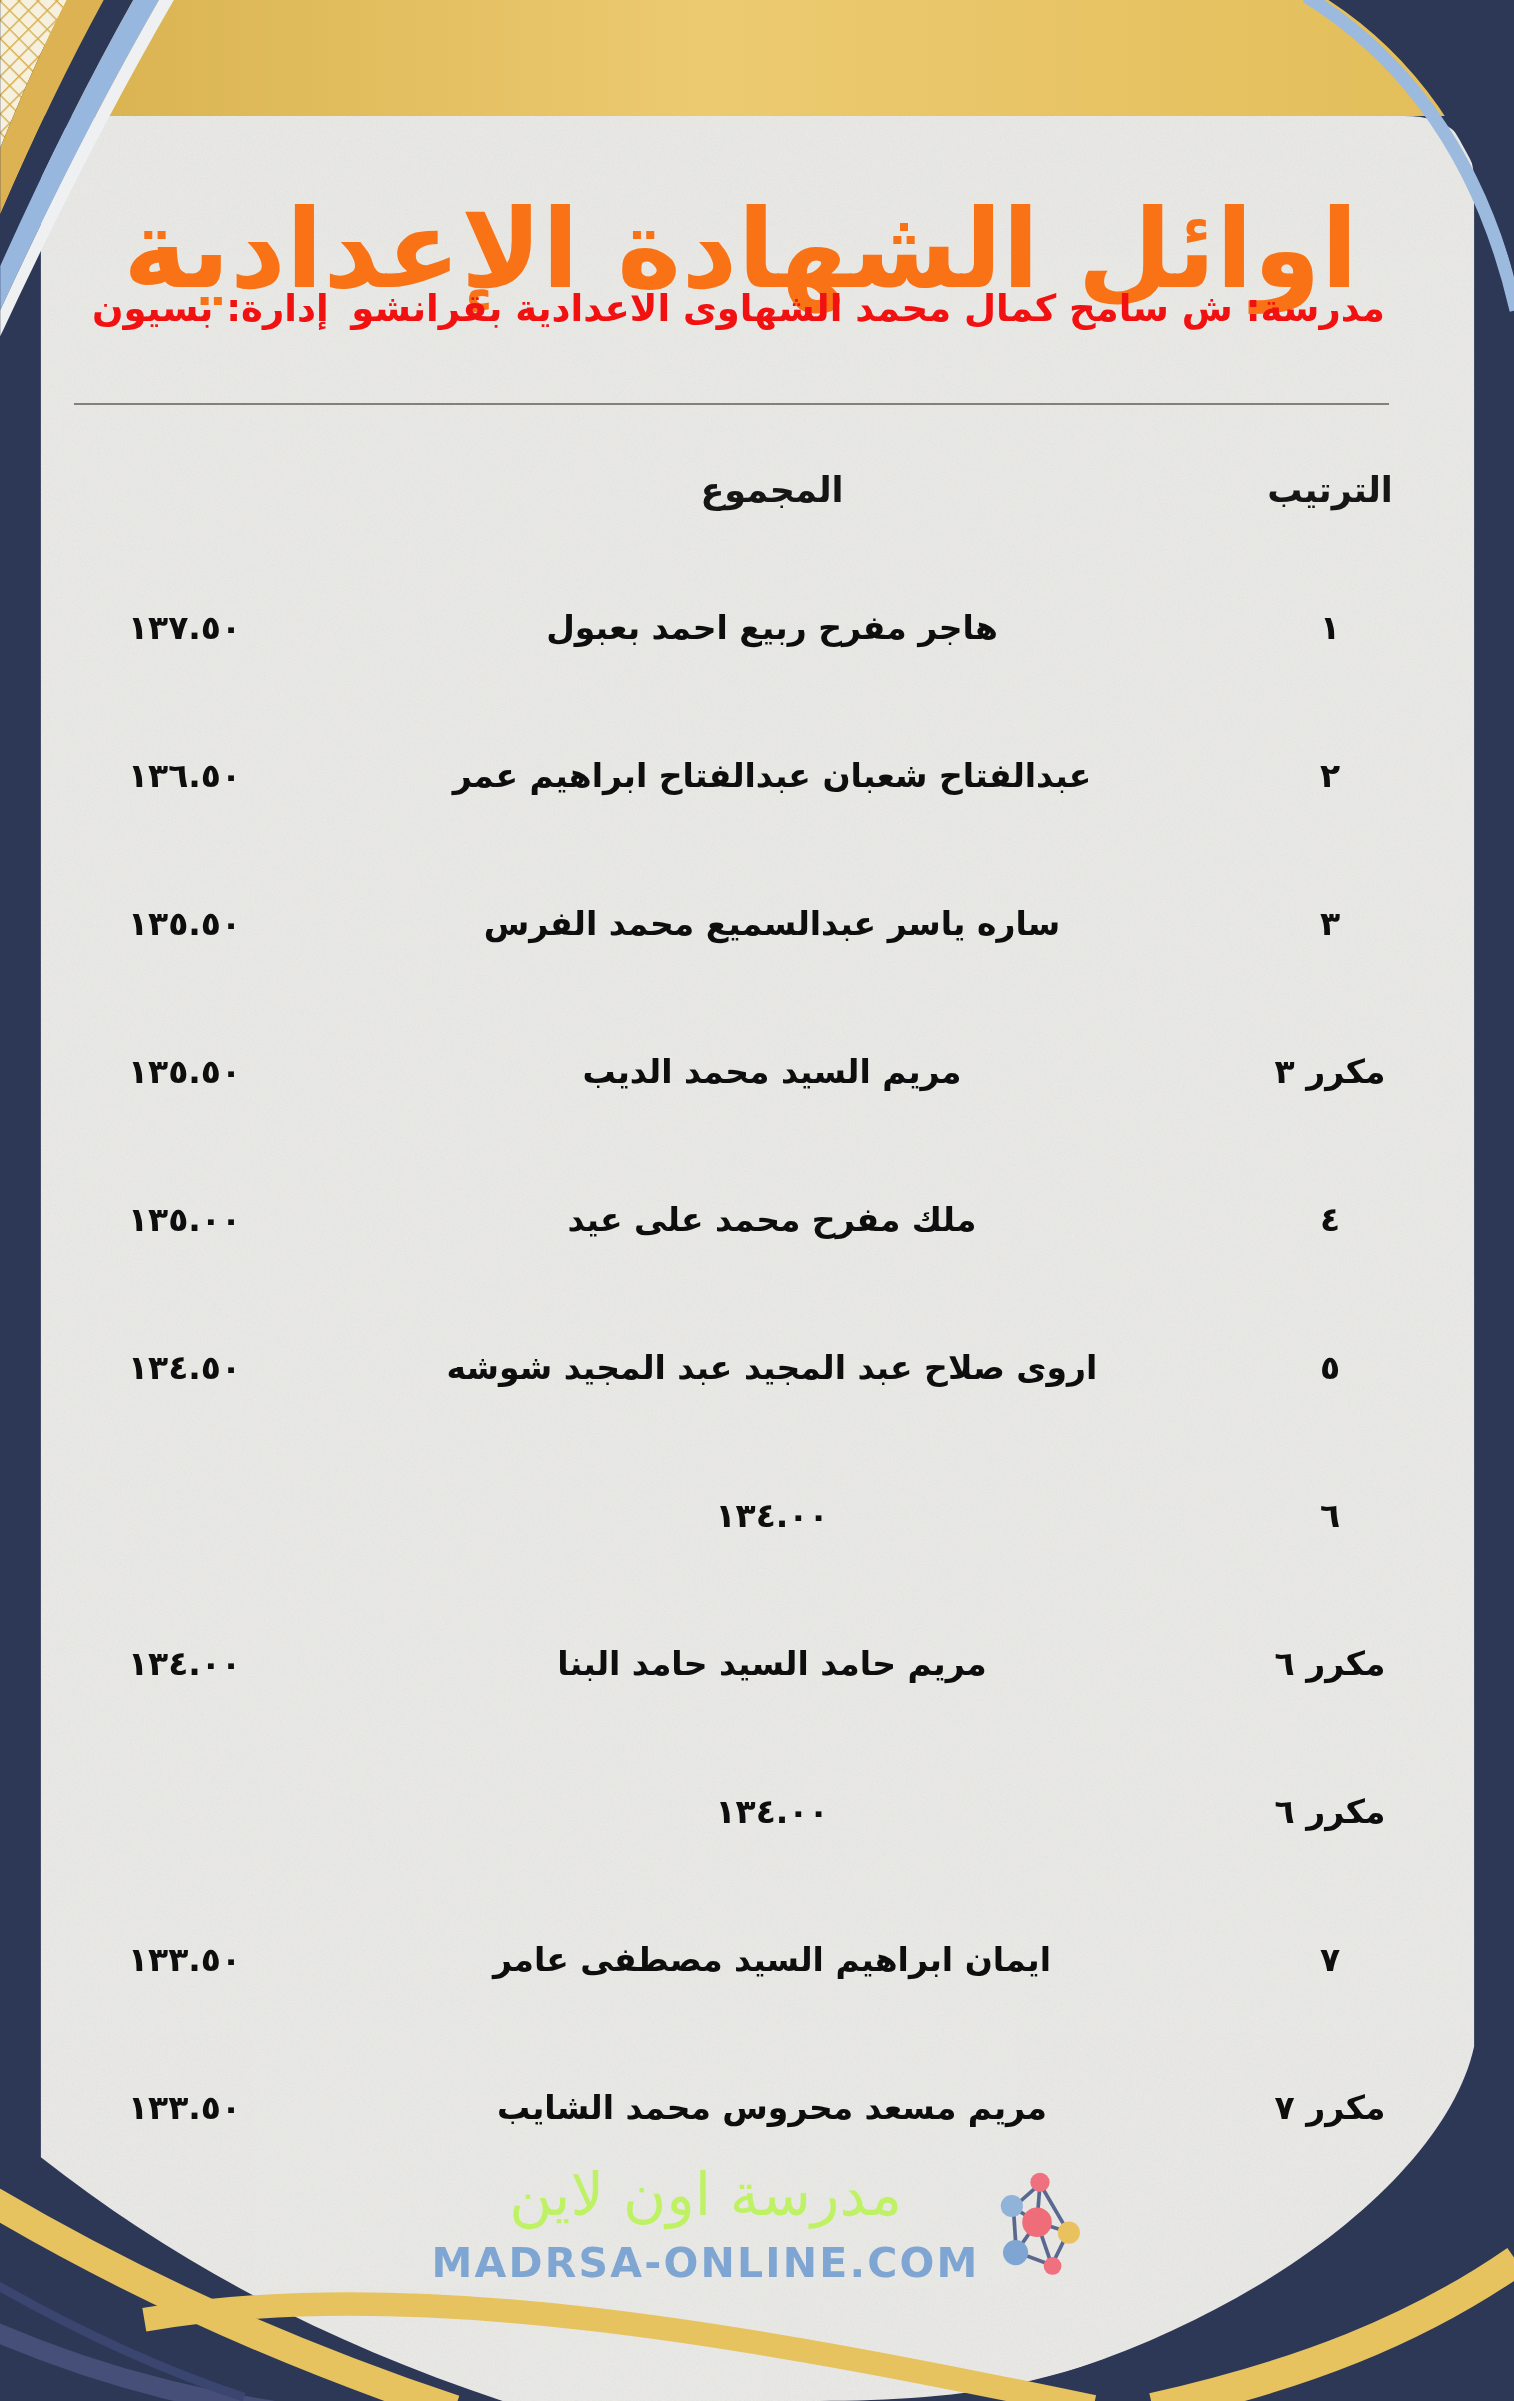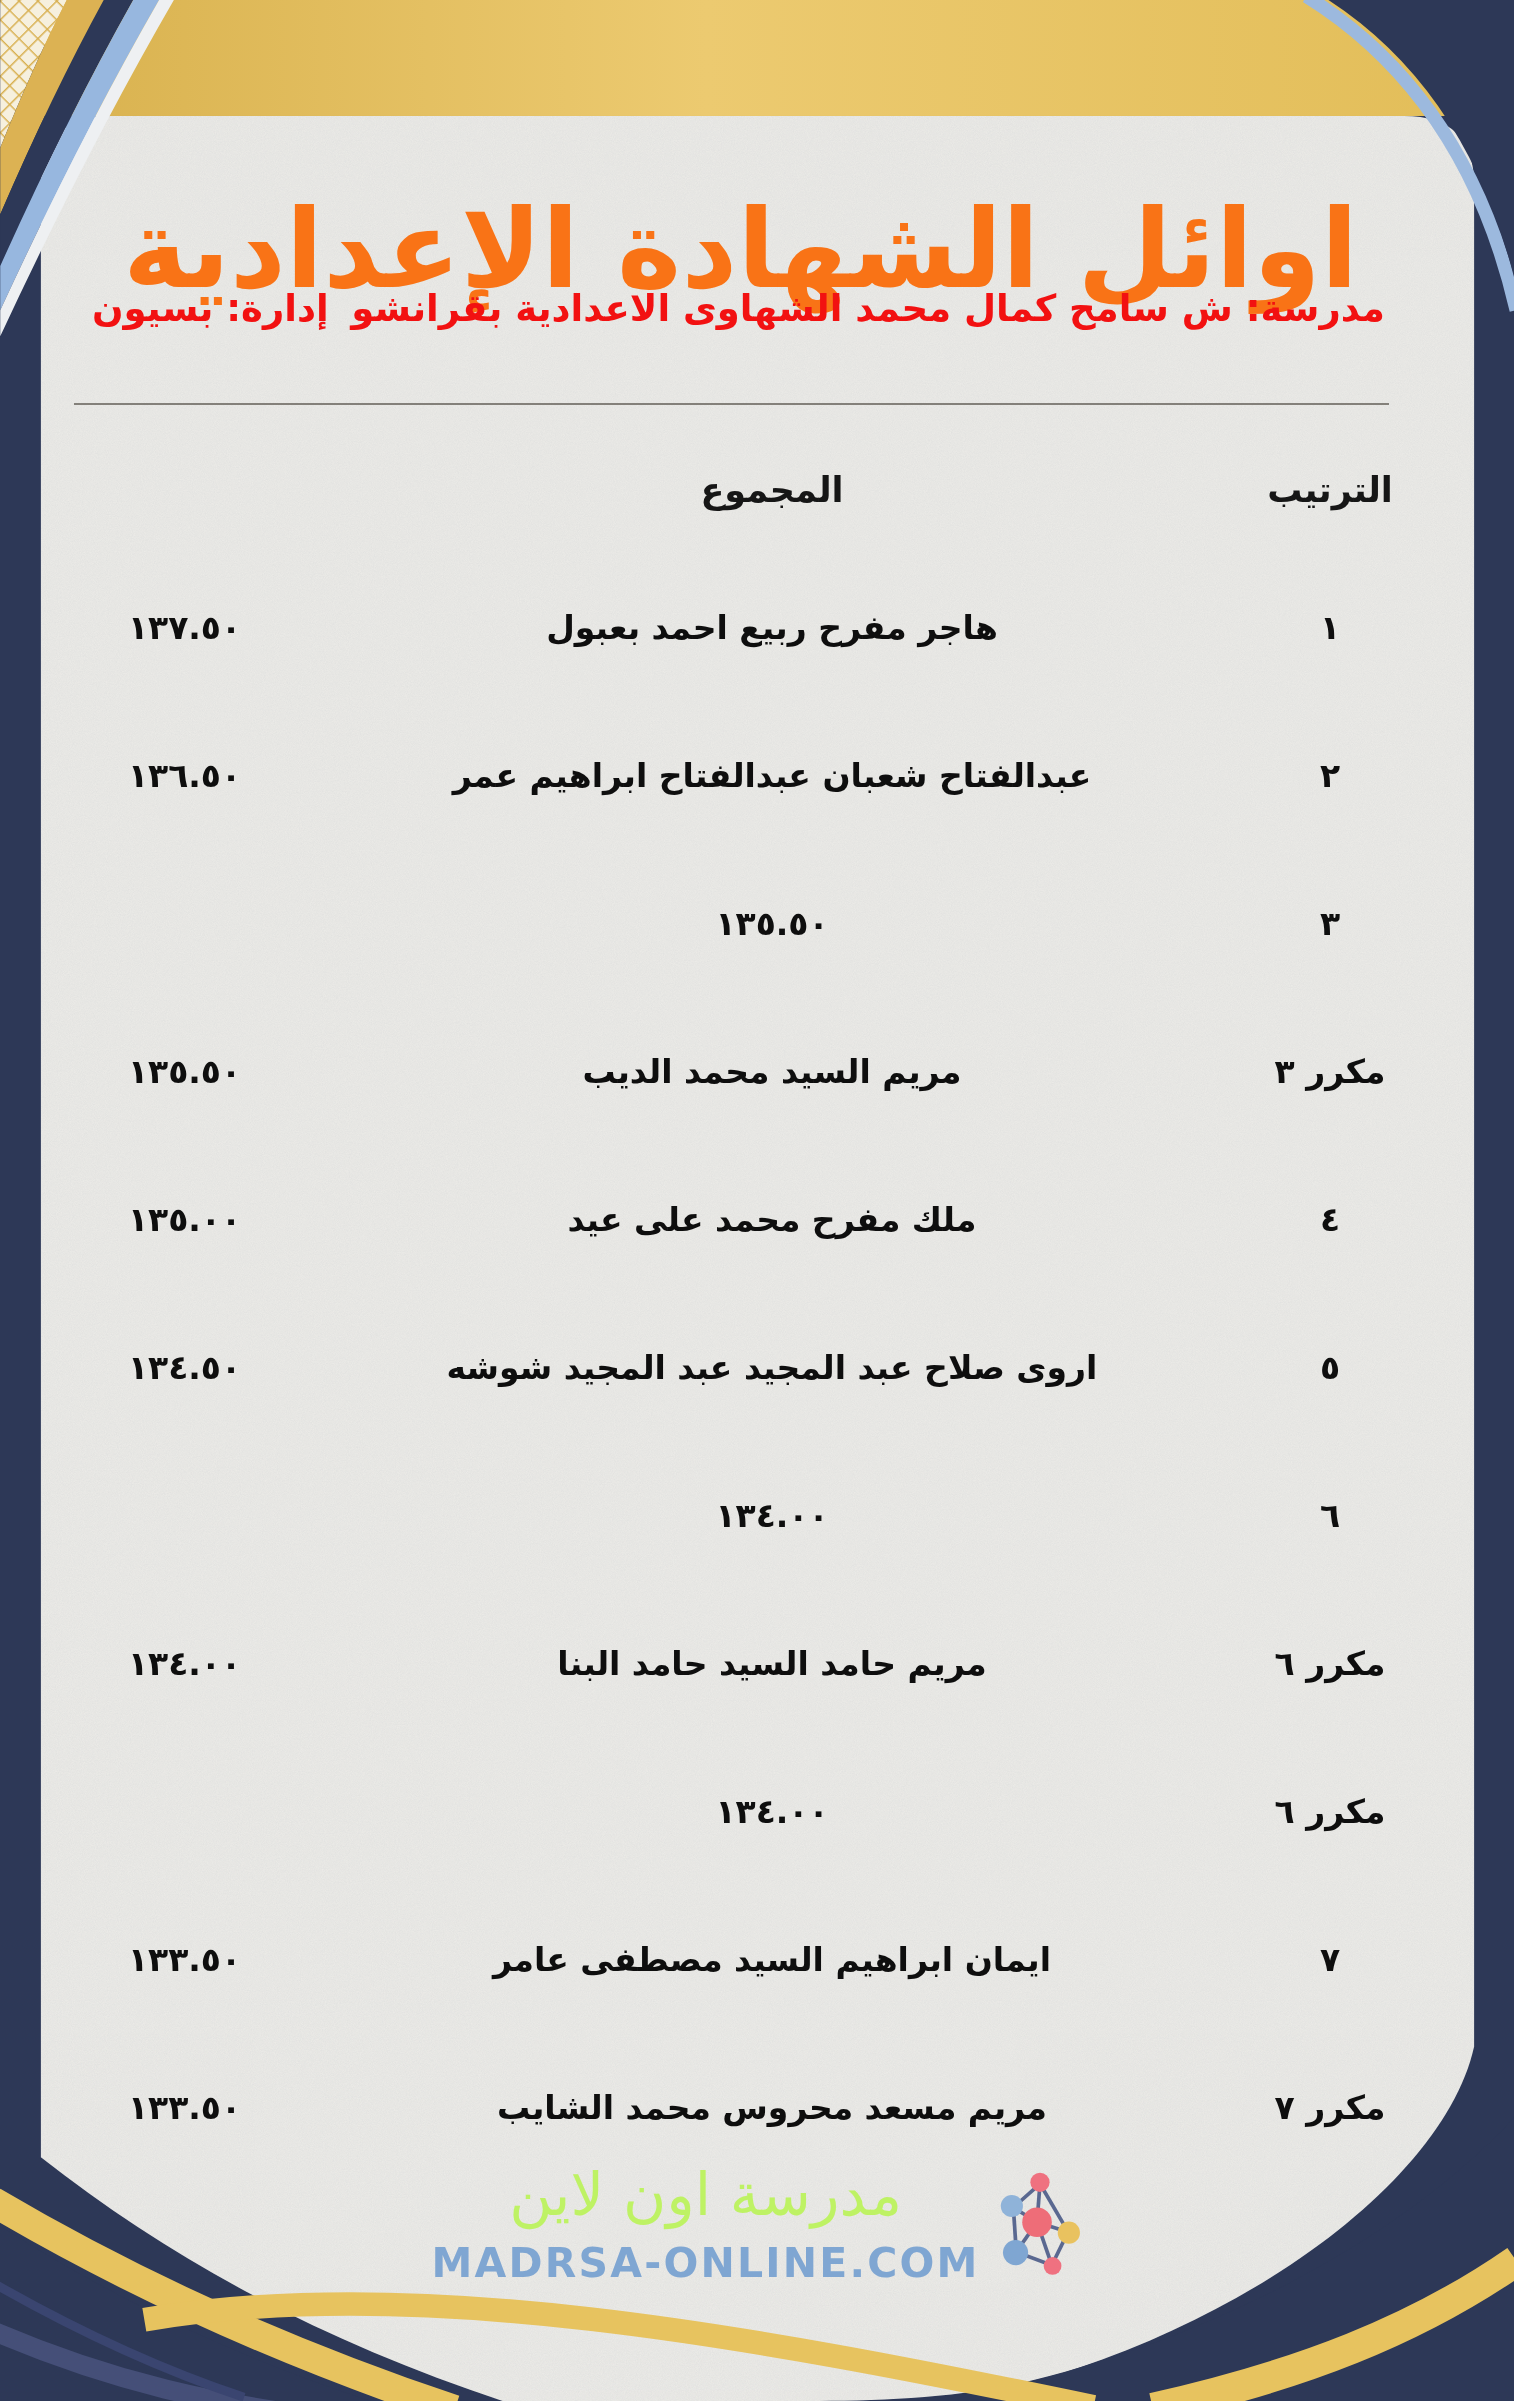--- a/index.html
+++ b/index.html
@@ -118,20 +118,21 @@
     </div>
 
     <div class="trow">
       <div class="cell-rank">٢</div>
       <div class="cell-name">عبدالفتاح شعبان عبدالفتاح ابراهيم عمر</div>
       <div class="cell-total">١٣٦.٥٠</div>
     </div>
 
     <div class="trow">
       <div class="cell-rank">٣</div>
+      <div class="cell-name">ساره ياسر عبدالسميع محمد الفرس</div>
       <div class="cell-total">١٣٥.٥٠</div>
     </div>
 
     <div class="trow">
       <div class="cell-rank">مكرر ٣</div>
       <div class="cell-name">مريم السيد محمد الديب</div>
       <div class="cell-total">١٣٥.٥٠</div>
     </div>
 
     <div class="trow">

